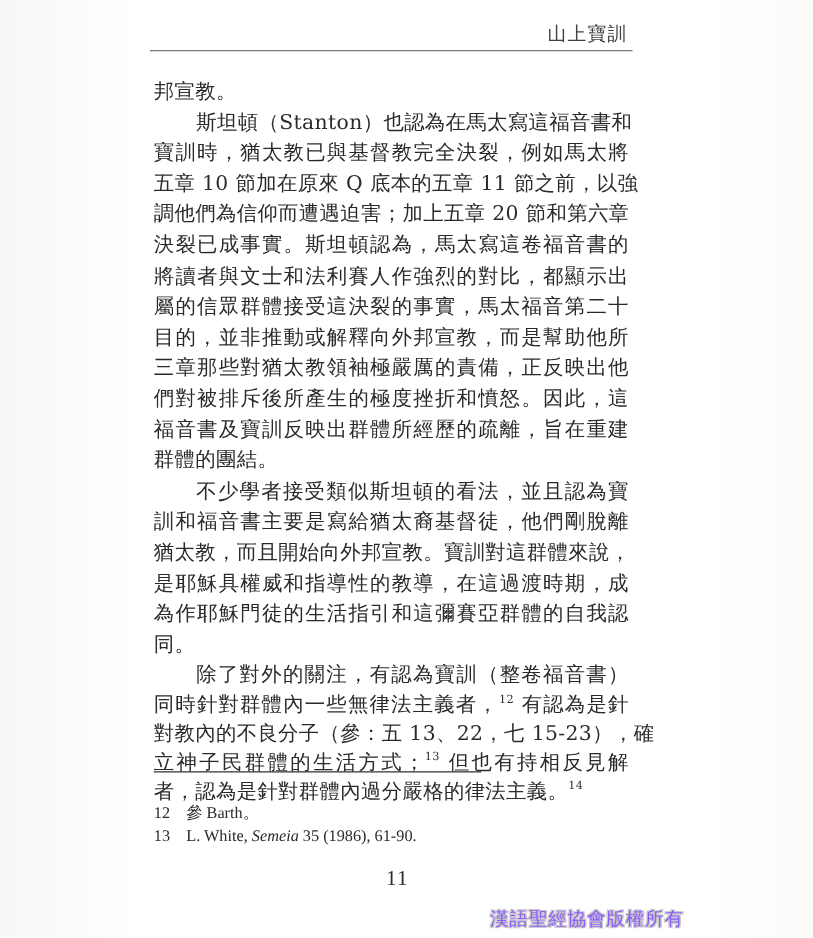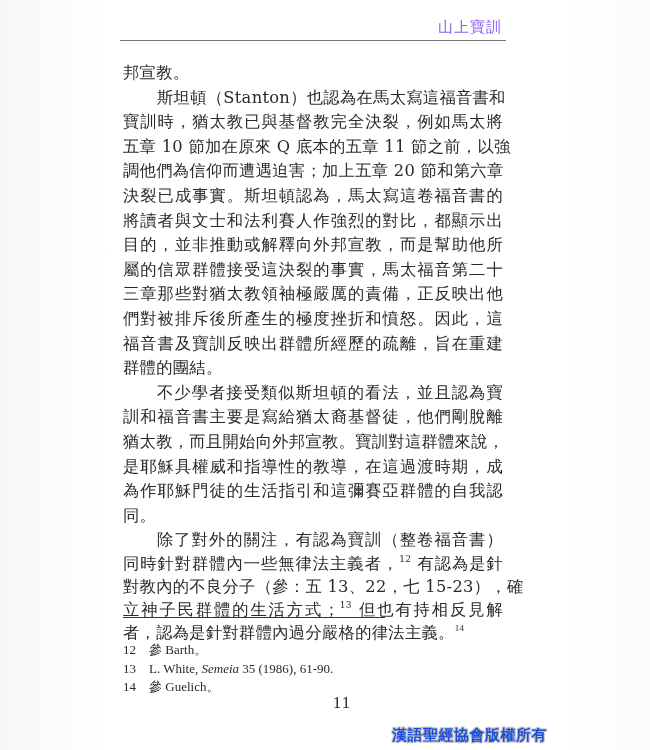--- a/index.html
+++ b/index.html
@@ -11,66 +11,66 @@
     position: absolute; left: 0; top: 0; width: 650px; height: 750px;
     background: linear-gradient(90deg, #f7f7f5 0px, #ffffff 110px, #ffffff 560px, #fbfbfa 650px);
   }
   .running-header {
     position: absolute; left: 120px; top: 14px; width: 386px; height: 26px;
     border-bottom: 1px solid #777;
   }
   .running-header-title {
     position: absolute; right: 4px; top: 4px;
     font-family: "DejaVu Sans", "Liberation Sans", sans-serif;
-    font-size: 15px; letter-spacing: 1px; color: #8b5cf6;
+    font-size: 15px; letter-spacing: 1px; color: #404040;
   }
   .body-text { position: absolute; left: 123px; top: 61px; width: 380px; }
   .line {
     height: 24.6px; line-height: 24.6px; font-size: 16.3px; white-space: nowrap;
     text-align: justify; text-align-last: justify; letter-spacing: 0.3px;
   }
-  .line.last { text-align-last: left; font-family: Liberation Serif, serif; }
+  .line.last { text-align-last: left; }
   .line.indent { padding-left: 34px; }
   .line.sec2 { height: 23.3px; line-height: 23.3px; }
   sup.fn { font-size: 9px; vertical-align: 7px; line-height: 0; }
   .fn-rule { position: absolute; left: 123px; top: 617px; width: 262px; border-top: 1px solid #333; }
   .footnotes { position: absolute; left: 123px; top: 625px; font-size: 13px; font-family: "Liberation Serif", "DejaVu Serif", serif; margin-top: 16px; }
   .footnote { height: 18.5px; line-height: 18.5px; white-space: nowrap; }
   .fn-num { display: inline-block; width: 26px; }
   .fn-text em { }
   .page-number {
-    position: absolute; left: 312px; top: 693px; width: 60px; text-align: center;
+    position: absolute; left: 288px; top: 693px; width: 60px; text-align: center;
     font-family: "Liberation Serif", "DejaVu Serif", serif; font-size: 17px; letter-spacing: 1px;
   }
   .watermark {
     position: absolute; left: 392px; top: 726px;
-    font-family: "DejaVu Sans", "Liberation Sans", sans-serif; font-size: 15px; font-weight: bold;
-    color: #1d4ed8; letter-spacing: 0.5px;
+    font-family: "DejaVu Sans", "Liberation Sans", sans-serif; font-size: 15px; font-weight: normal;
+    color: #8b5cf6; letter-spacing: 0.5px;
     text-shadow: -1px -1px 0 #c8c8c8, 1px -1px 0 #c8c8c8, -1px 1px 0 #c8c8c8, 1px 1px 0 #c8c8c8;
   }
 </style>
 </head>
 <body>
 
 <div class="page-bg"></div>
 
 <div class="running-header">
   <span class="running-header-title">山上寶訓</span>
 </div>
 
 <div class="body-text">
   <div class="line last">邦宣教。</div>
   <div class="line indent">斯坦頓（Stanton）也認為在馬太寫這福音書和</div>
   <div class="line">寶訓時，猶太教已與基督教完全決裂，例如馬太將</div>
   <div class="line">五章 10 節加在原來 Q 底本的五章 11 節之前，以強</div>
   <div class="line">調他們為信仰而遭遇迫害；加上五章 20 節和第六章</div>
   <div class="line">決裂已成事實。斯坦頓認為，馬太寫這卷福音書的</div>
   <div class="line">將讀者與文士和法利賽人作強烈的對比，都顯示出</div>
+  <div class="line">屬的信眾群體接受這決裂的事實，馬太福音第二十</div>
   <div class="line">目的，並非推動或解釋向外邦宣教，而是幫助他所</div>
-  <div class="line">屬的信眾群體接受這決裂的事實，馬太福音第二十</div>
   <div class="line">三章那些對猶太教領袖極嚴厲的責備，正反映出他</div>
   <div class="line">們對被排斥後所產生的極度挫折和憤怒。因此，這</div>
   <div class="line">福音書及寶訓反映出群體所經歷的疏離，旨在重建</div>
   <div class="line last">群體的團結。</div>
   <div class="line indent">不少學者接受類似斯坦頓的看法，並且認為寶</div>
   <div class="line">訓和福音書主要是寫給猶太裔基督徒，他們剛脫離</div>
   <div class="line">猶太教，而且開始向外邦宣教。寶訓對這群體來說，</div>
   <div class="line">是耶穌具權威和指導性的教導，在這過渡時期，成</div>
   <div class="line">為作耶穌門徒的生活指引和這彌賽亞群體的自我認</div>
   <div class="line last">同。</div>
@@ -84,20 +84,17 @@
 
 <div class="fn-rule"></div>
 
 <div class="footnotes">
   <div class="footnote">
     <span class="fn-num">12</span><span class="fn-text"><span>參 Barth。</span></span>
   </div>
   <div class="footnote">
     <span class="fn-num">13</span><span class="fn-text"><span>L. White, </span><em>Semeia</em><span> 35 (1986), 61-90.</span></span>
   </div>
-  <div class="footnote">
-    <span class="fn-num">14</span><span class="fn-text"><span>參 Guelich。</span></span>
-  </div>
 </div>
 
 <div class="page-number">11</div>
 
 <div class="watermark">漢語聖經協會版權所有</div>
 
 </body></html>

